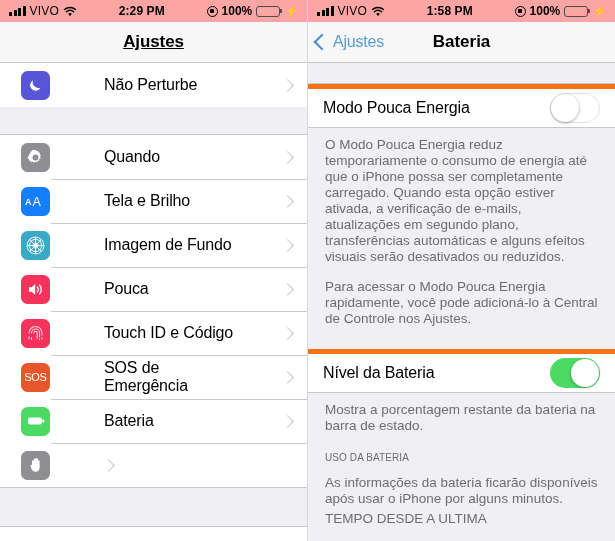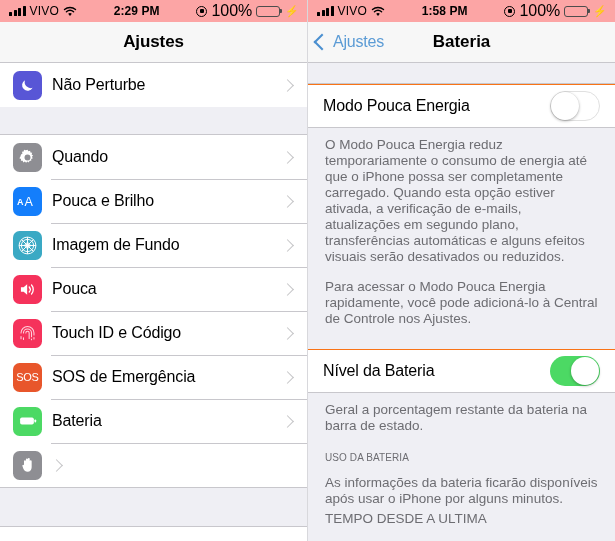--- a/index.html
+++ b/index.html
@@ -69,21 +69,21 @@
   }
   .lock-icon::after {
     content: "";
     position: absolute;
     left: 50%; top: 50%;
     transform: translate(-50%,-50%);
     width: 4px; height: 4px;
     background: #000;
     border-radius: 1px;
   }
-  .battpct { font-size: 16px; font-weight: 400; }
+  .battpct { font-size: 12px; font-weight: 700; }
   .batt {
     width: 24px; height: 11px;
     border: 1.3px solid #4d4d4d;
     border-radius: 3px;
     position: relative;
     box-sizing: border-box;
     padding: 1px;
   }
   .batt::after {
     content:"";
@@ -99,20 +99,21 @@
 
   
   .navbar {
     height: 41px;
     background: #f7f7f7;
     border-bottom: 1px solid #c8c7cc;
     display: flex;
     align-items: center;
     position: relative;
     box-sizing: border-box;
+    text-decoration: underline;
   }
   .nav-title {
     width: 100%;
     text-align: center;
     font-size: 17px;
     font-weight: bold;
     color: #000;
     letter-spacing: -0.1px;
   }
   .back-btn {
@@ -148,25 +149,26 @@
     background: #efeff4;
     border-bottom: 1px solid #c8c7cc;
     box-sizing: border-box;
   }
   .list-gap.top { border-top: 1px solid #c8c7cc; }
   .group { background: #fff; }
   .row {
     display: flex;
     align-items: center;
     height: 44px;
-    padding-left: 13px;
+    padding-left: 21px;
     background: #fff;
     position: relative;
     cursor: pointer;
     box-sizing: border-box;
+    gap: 44px;
   }
   .row + .row::before {
     content: "";
     position: absolute;
     left: 51px; right: 0; top: 0;
     height: 1px;
     background: #c8c7cc;
   }
   .row .ico {
     width: 29px; height: 29px;
@@ -209,21 +211,21 @@
     height: calc(541px - 63px);
     overflow: hidden;
   }
   .spacer-sm { height: 20px; background:#efeff4; border-bottom:1px solid #c8c7cc; }
   .toggle-row {
     height: 44px;
     background: #fff;
     display: flex;
     align-items: center;
     padding: 0 15px;
-    border-top: 1px solid #f97316;
+    border-top: 5px solid #f97316;
     border-bottom: 1px solid #c8c7cc;
     box-sizing: border-box;
   }
   .toggle-row .t-label {
     flex: 1 1 auto;
     font-size: 16px;
     color:#000;
     letter-spacing:-.15px;
   }
   .switch {
@@ -341,21 +343,21 @@
         <span class="chevron"></span>
       </div>
 
       <div class="row">
         <span class="ico" style="background:#147efb">
           <svg width="24" height="16" viewBox="0 0 24 16">
             <text x="1" y="12" font-family="Liberation Sans, sans-serif" font-size="9" font-weight="bold" fill="#fff">A</text>
             <text x="8.5" y="12.5" font-family="Liberation Sans, sans-serif" font-size="12.5" font-weight="normal" fill="#fff">A</text>
           </svg>
         </span>
-        <span class="lbl">Pouca e Brilho</span>
+        <span class="lbl">Tela e Brilho</span>
         <span class="chevron"></span>
       </div>
 
       <div class="row">
         <span class="ico" style="background:#3aa9c4">
           <svg width="21" height="21" viewBox="0 0 24 24" fill="none" stroke="#fff" stroke-width="1.1">
             <circle cx="12" cy="12" r="3"></circle>
               <circle cx="12" cy="12" r="7"></circle>
               <circle cx="12" cy="12" r="9.6"></circle>
             <path d="M12 2.4v19.2M2.4 12h19.2M5.2 5.2l13.6 13.6M18.8 5.2 5.2 18.8"></path>
@@ -473,21 +475,21 @@
 
       <div style="height:22px;background:#efeff4"></div>
 
       <div class="toggle-row">
         <span class="t-label">Nível da Bateria</span>
         <span class="switch on">
             <span class="knob"></span>
           </span>
       </div>
 
-      <div class="footnote">Geral a porcentagem restante da bateria na barra de estado.</div>
+      <div class="footnote">Mostra a porcentagem restante da bateria na barra de estado.</div>
 
       <div class="section-hdr">USO DA BATERIA</div>
 
       <div class="footnote tight">As informações da bateria ficarão disponíveis após usar o iPhone por alguns minutos.</div>
 
       <div class="plain-line" style="padding-top:3px">TEMPO DESDE A ULTIMA</div>
 
     </div>
   </div>
 

